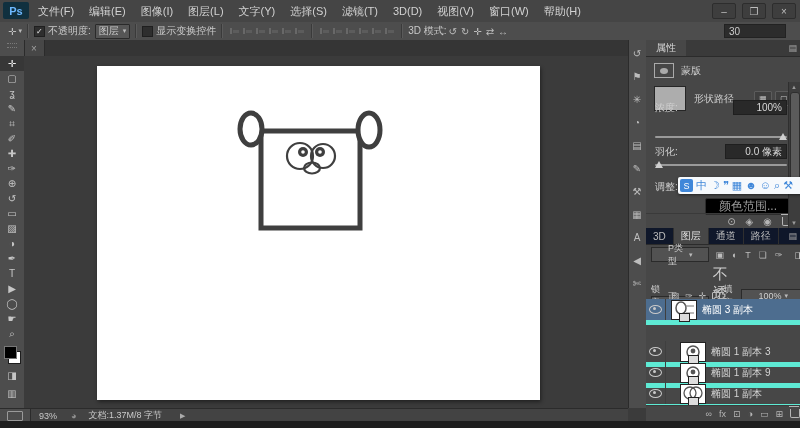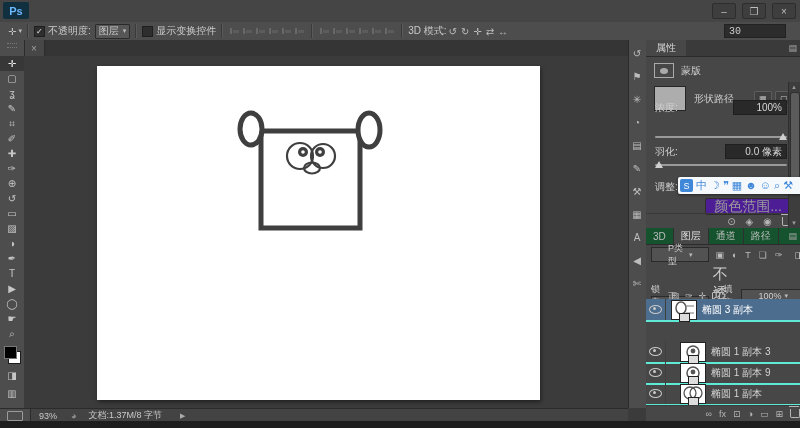--- a/index.html
+++ b/index.html
@@ -23,21 +23,21 @@
   .checkbox{width:9px;height:9px;background:#2e2e2e;border:1px solid #1f1f1f;display:inline-flex;
             align-items:center;justify-content:center;font-size:8px;color:#e8e8e8;margin-right:3px;}
   .dropdown{background:#565656;border:1px solid #2a2a2a;height:13px;display:inline-flex;align-items:center;
             padding:0 3px;gap:4px;border-radius:1px;}
   .caret{font-size:7px;color:#bbb;}
   .alignicon{width:11px;height:10px;margin:0 1px;background:
      linear-gradient(#8a8a8a,#8a8a8a) 1px 2px/2px 6px no-repeat,
      linear-gradient(#6f6f6f,#6f6f6f) 4px 4px/6px 3px no-repeat;opacity:.45;display:inline-block;}
   .obicon{font-size:10px;color:#bdbdbd;margin:0 2px;}
   .anglebox{background:#2c2c2c;border:1px solid #222;height:12px;width:52px;color:#ccc;
-            display:inline-flex;align-items:center;justify-content:flex-start;padding:0 4px;font-size:10px;font-family:Liberation Mono, monospace;}
+            display:inline-flex;align-items:center;justify-content:flex-start;padding:0 4px;font-size:10px;}
   
   .tabbar{left:24px;top:40px;width:604px;height:16px;background:#353535;border-bottom:1px solid #2b2b2b;}
   .doctab{left:24px;top:40px;height:16px;background:#474747;border-right:1px solid #2b2b2b;
           display:inline-flex;align-items:center;padding:0 7px;gap:7px;font-size:10px;color:#d8d8d8;}
   .tabclose{color:#9f9f9f;font-size:10px;}
   
   .toolbar{left:0;top:40px;width:24px;height:368px;background:#4d4d4d;border-right:1px solid #2b2b2b;}
   .toolgrip{left:7px;top:43px;width:10px;height:3px;border-top:1px dotted #7a7a7a;border-bottom:1px dotted #7a7a7a;}
   .tool{left:0;width:24px;height:15px;display:flex;align-items:center;justify-content:center;
         color:#c6c6c6;font-size:10px;}
@@ -61,46 +61,46 @@
   .valuebox{background:#292929;border:1px solid #1f1f1f;height:13px;color:#d8d8d8;font-size:10px;
             display:inline-flex;align-items:center;justify-content:flex-end;padding:0 4px;}
   .sliderline{height:2px;background:#9a9a9a;border-radius:1px;}
   .sliderknob{position:absolute;width:0;height:0;border-left:4px solid transparent;border-right:4px solid transparent;
               border-bottom:7px solid #cfcfcf;top:-3px;}
   .maskicon{width:18px;height:13px;border:1px solid #aaa;display:inline-flex;align-items:center;justify-content:center;}
   .maskicon i{width:8px;height:6px;background:#aaa;border-radius:50%;}
   .thumbgray{width:30px;height:23px;background:#adadad;border:1px solid #262626;}
   .smallbtn{width:16px;height:13px;border:1px solid #5c5c5c;background:#3f3f3f;color:#c2c2c2;font-size:8px;
             display:inline-flex;align-items:center;justify-content:center;border-radius:1px;}
-  .crbutton{background:#4c1d95;border:1px solid #2d2d2d;border-radius:2px;color:#9b9b9b;font-size:14px;
+  .crbutton{background:#000000;border:1px solid #2d2d2d;border-radius:2px;color:#9b9b9b;font-size:12px;
             display:flex;align-items:center;justify-content:center;}
   .pbottom{border-top:1px solid #3a3a3a;display:flex;justify-content:flex-end;gap:10px;align-items:center;
            padding:0 8px;color:#b5b5b5;font-size:10px;}
   .scrollbar{background:#3d3d3d;border-left:1px solid #2f2f2f;}
   .sb-arrow{width:10px;height:10px;color:#9a9a9a;font-size:6px;display:flex;align-items:center;justify-content:center;}
   .sb-thumb{width:8px;margin-left:1px;background:#5b5b5b;border:1px solid #2e2e2e;border-radius:3px;}
   
   .imebar{left:678px;top:177px;width:122px;height:17px;background:#f6f9fc;border-radius:2px;
           box-shadow:0 1px 3px rgba(0,0,0,.5);display:flex;align-items:center;gap:3px;padding:0 2px;z-index:5;}
   .imeicon{color:#3f87d9;font-size:11px;line-height:1;}
   .imelogo{width:13px;height:13px;background:#3f87d9;color:#fff;border-radius:2px;font-size:9px;
            display:flex;align-items:center;justify-content:center;}
   
   .layers{left:646px;top:228px;width:154px;height:193px;background:#474747;}
-  .ltabstrip{left:0;top:0;width:154px;height:16px;background:#14532d;border-bottom:1px solid #2b2b2b;display:flex;}
+  .ltabstrip{left:0;top:0;width:154px;height:16px;background:#0f172a;border-bottom:1px solid #2b2b2b;display:flex;}
   .ltab{height:16px;padding:0 7px;display:inline-flex;align-items:center;font-size:10px;color:#bdbdbd;
         border-right:1px solid #2f2f2f;}
   .ltab.active{background:#474747;color:#e2e2e2;}
   .lrow{position:absolute;left:0;width:154px;display:flex;align-items:center;font-size:10px;color:#cfcfcf;}
   .filterbox{background:#525252;border:1px solid #2a2a2a;height:13px;display:inline-flex;align-items:center;
              gap:3px;padding:0 16px;font-size:9px;}
   .ficon{color:#bdbdbd;font-size:9px;margin:0 2px;}
   .layerlist{position:absolute;left:0;top:71px;width:154px;height:107px;background:#474747;overflow:hidden;}
   .layer-row{position:absolute;left:0;width:154px;height:21px;display:flex;align-items:center;
-             border-bottom:2px solid #5eead4;}
+             border-bottom:5px solid #5eead4;}
   .layer-row.sel{background:#4d6d8f;color:#fff;}
   .eyebox{width:19px;height:21px;display:flex;align-items:center;justify-content:center;border-right:1px solid #3f3f3f;}
   .eye{width:11px;height:7px;border:1px solid #c9c9c9;border-radius:50%;position:relative;}
   .eye::after{content:"";position:absolute;left:3px;top:1px;width:3px;height:3px;background:#c9c9c9;border-radius:50%;}
   .lthumb{width:24px;height:18px;background:#fff;border:1px solid #222;margin:0 5px;position:relative;flex:none;}
   .lthumb .badge{position:absolute;left:7px;bottom:-3px;width:9px;height:7px;background:#ddd;border:1px solid #222;}
   .lname{font-size:10px;white-space:nowrap;}
   .lockrow-icon{color:#bdbdbd;font-size:9px;margin:0 2px;}
   .lockshape{width:7px;height:6px;border:1px solid #bdbdbd;border-radius:1px;position:relative;display:inline-block;margin-left:2px;}
   .lockshape::before{content:"";position:absolute;left:1px;top:-4px;width:3px;height:3px;border:1px solid #bdbdbd;
@@ -117,20 +117,33 @@
   .statcard{width:14px;height:8px;border:1px solid #9a9a9a;border-radius:1px;}
   .bottomstrip{left:0;top:421px;width:800px;height:7px;background:#1e1e1e;}
 </style>
 </head>
 <body>
 
 <div class="stage">
 
   <div class="abs titlebar">
     <div class="abs ps-logo">Ps</div>
+    <div class="abs menus">
+      <span>文件(F)</span>
+      <span>编辑(E)</span>
+      <span>图像(I)</span>
+      <span>图层(L)</span>
+      <span>文字(Y)</span>
+      <span>选择(S)</span>
+      <span>滤镜(T)</span>
+      <span>3D(D)</span>
+      <span>视图(V)</span>
+      <span>窗口(W)</span>
+      <span>帮助(H)</span>
+    </div>
     <div class="abs winbtns">
       <span class="winbtn">–</span>
       <span class="winbtn">❐</span>
       <span class="winbtn">×</span>
     </div>
   </div>
 
   <div class="abs optionsbar">
     <span class="obicon" style="margin-left:8px">✛</span>
     <span class="caret">▾</span>

